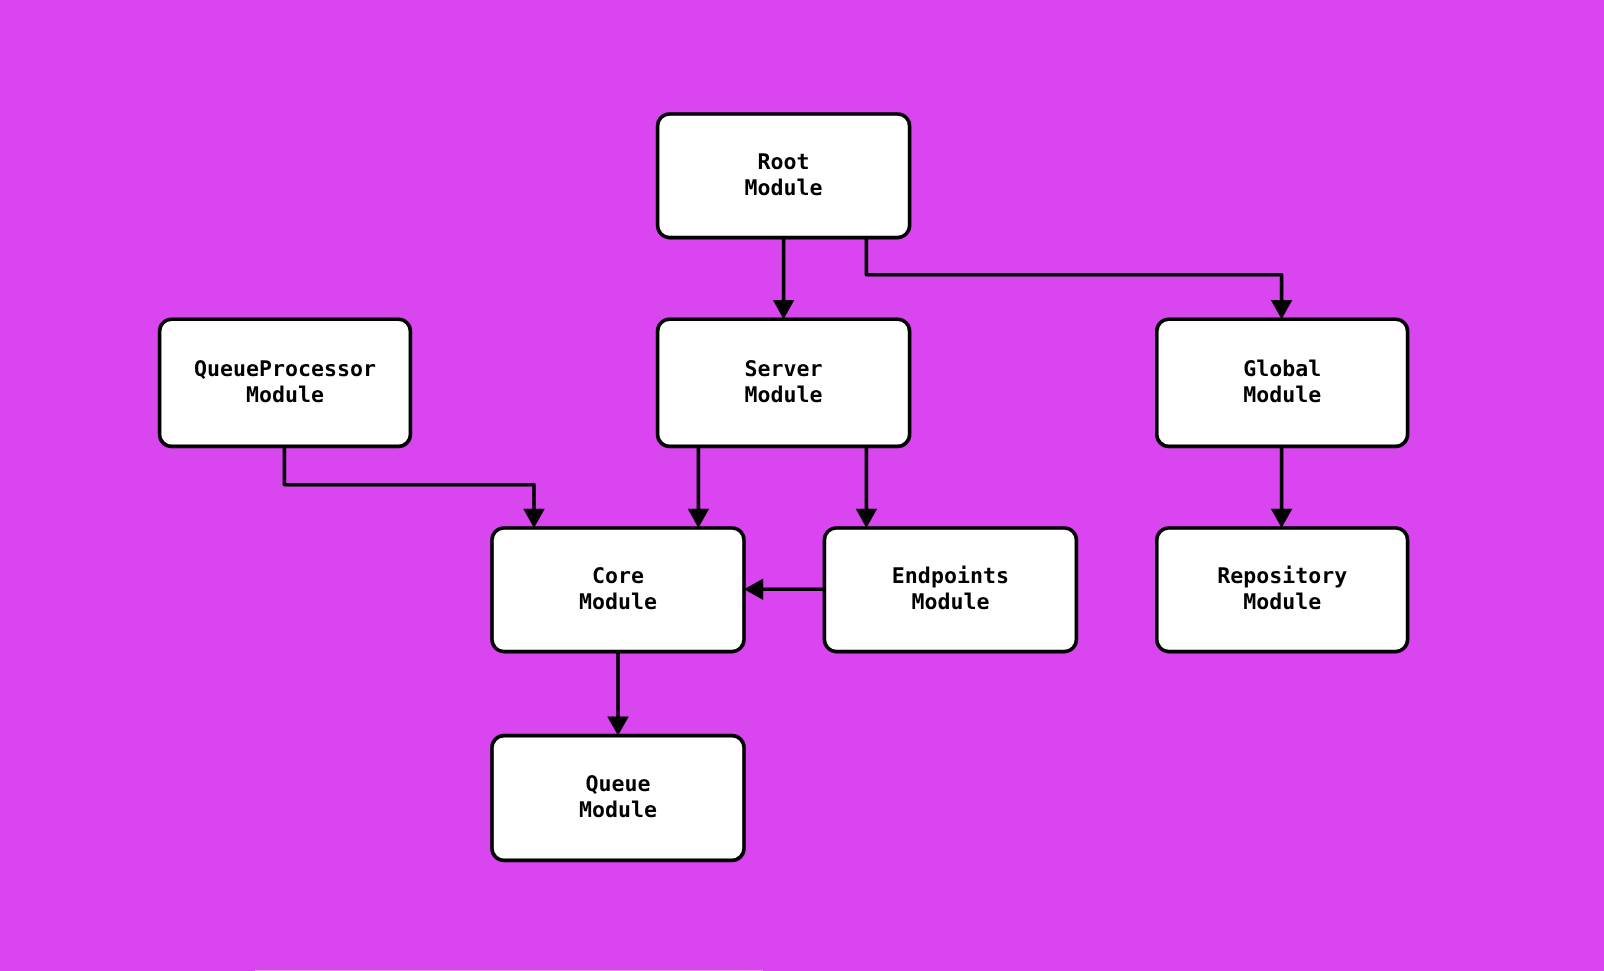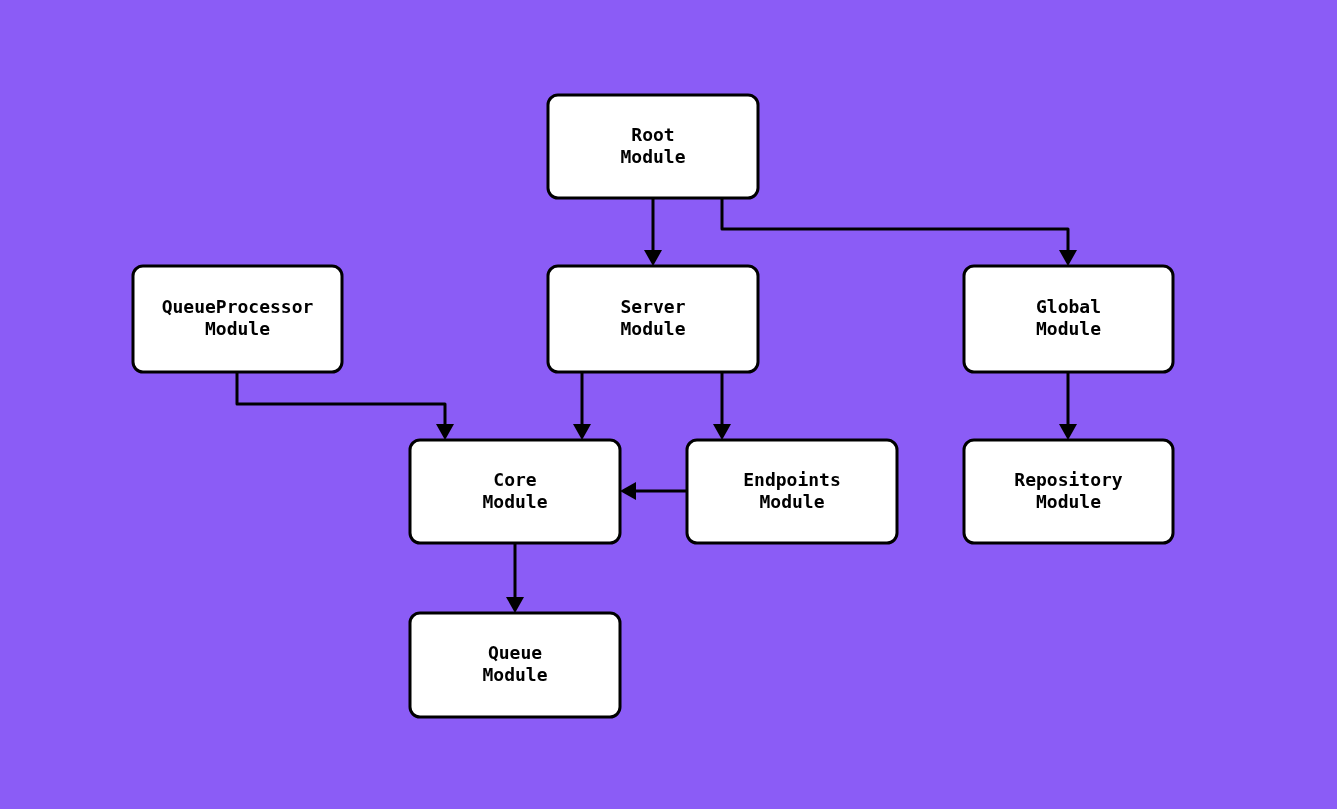--- a/index.html
+++ b/index.html
@@ -11,21 +11,21 @@
   body {
     width: 1337px;
     height: 809px;
     font-family: "DejaVu Sans Mono", "Liberation Mono", monospace;
     overflow: hidden;
   }
   #diagram-root {
     position: relative;
     width: 1337px;
     height: 809px;
-    background: #8b5cf6;
+    background: #d946ef;
   }
   svg#diagram-canvas {
     display: block;
     width: 1337px;
     height: 809px;
   }
   .node-box {
     fill: #ffffff;
     stroke: #000000;
     stroke-width: 3;

